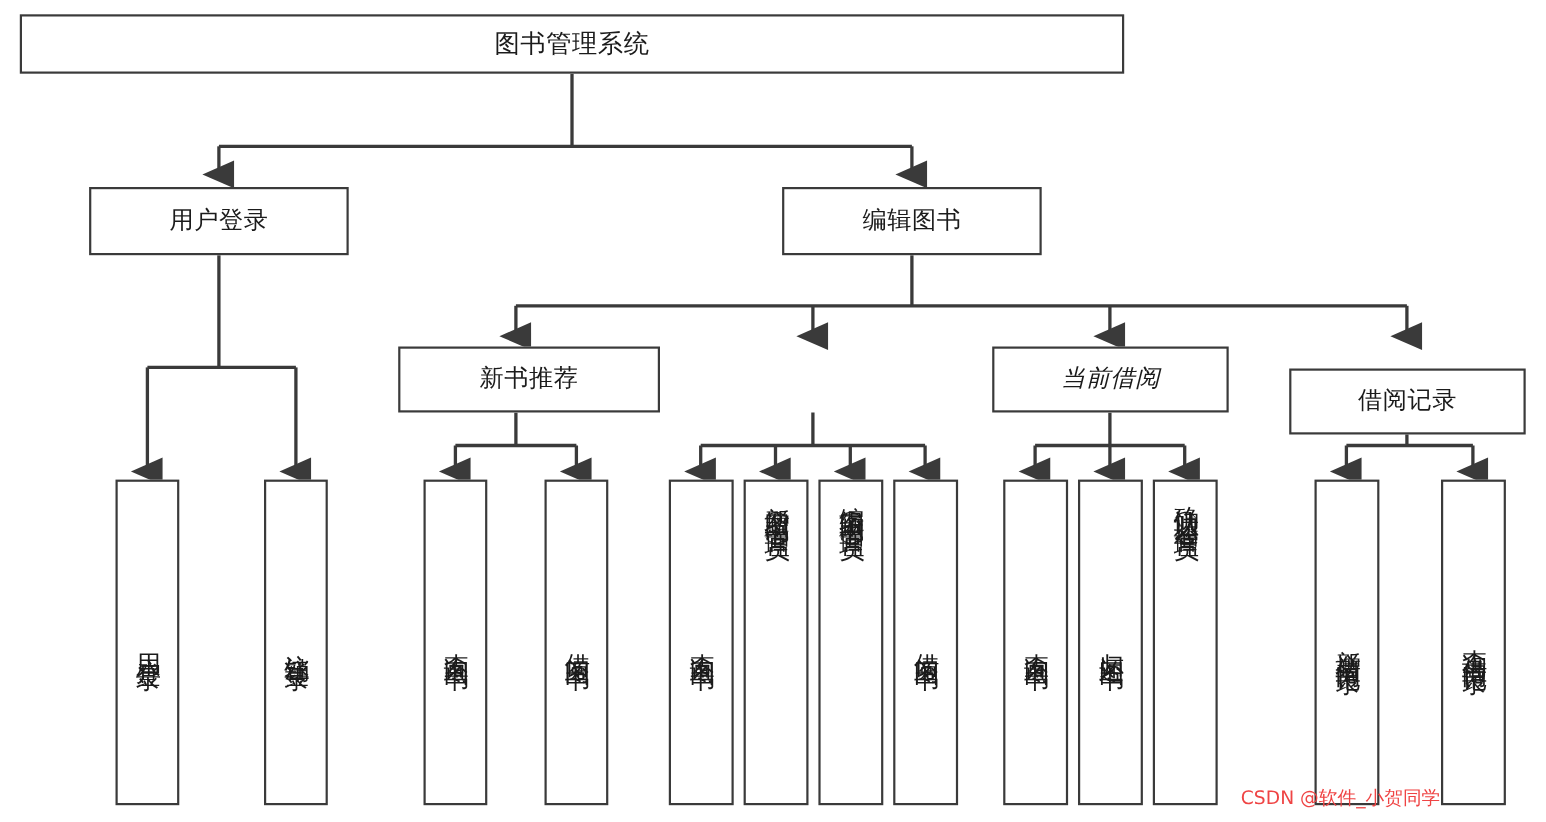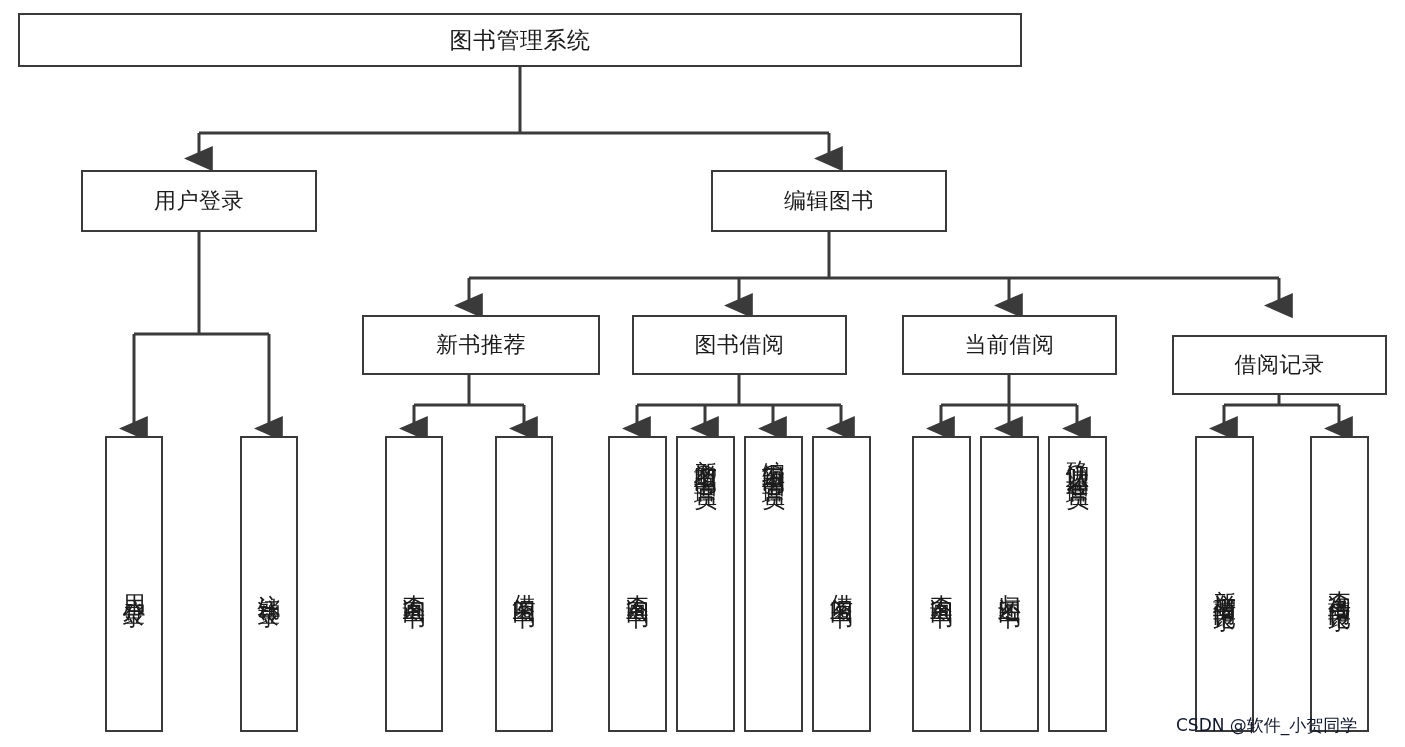--- a/index.html
+++ b/index.html
@@ -62,24 +62,24 @@
     line-height: 1;
     letter-spacing: 4px;
     display: block;
   }
   .node.vertical.centered {
     align-items: center;
     padding-top: 0;
   }
   #watermark {
     position: absolute;
-    left: 1176px;
+    left: 1128px;
     top: 714px;
     font-size: 17px;
-    color: #0f172a;
+    color: #ef4444;
     white-space: nowrap;
     z-index: 6;
     font-family: "DejaVu Sans", "Liberation Sans", sans-serif;
   }
 </style>
 </head>
 <body>
 
 <div id="diagram-root">
 
@@ -142,25 +142,22 @@
   </div>
 
   <div class="node horizontal" style="left:711px; top:170px; width:236px; height:62px;">
     <span class="node-label">编辑图书</span>
   </div>
 
   <div class="node horizontal" style="left:362px; top:315px; width:238px; height:60px;">
     <span class="node-label">新书推荐</span>
   </div>
 
-  <div class="node horizontal" style="left:632px; top:315px; width:215px; height:60px;">
-    <span class="node-label">图书借阅</span>
-  </div>
-
-  <div class="node horizontal" style="left:902px; top:315px; width:215px; height:60px;">
+
+  <div class="node horizontal" style="left:902px; top:315px; width:215px; height:60px;font-style:italic;">
     <span class="node-label">当前借阅</span>
   </div>
 
   <div class="node horizontal" style="left:1172px; top:315px; width:215px; height:60px;margin-top:20px;">
     <span class="node-label">借阅记录</span>
   </div>
 
   <div class="node vertical centered" style="left:105px; top:436px; width:58px; height:296px;">
     <span class="node-label">用户登录</span>
   </div>

